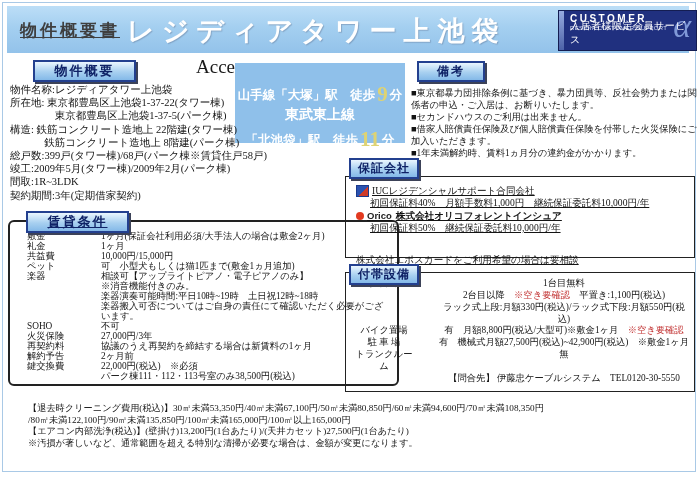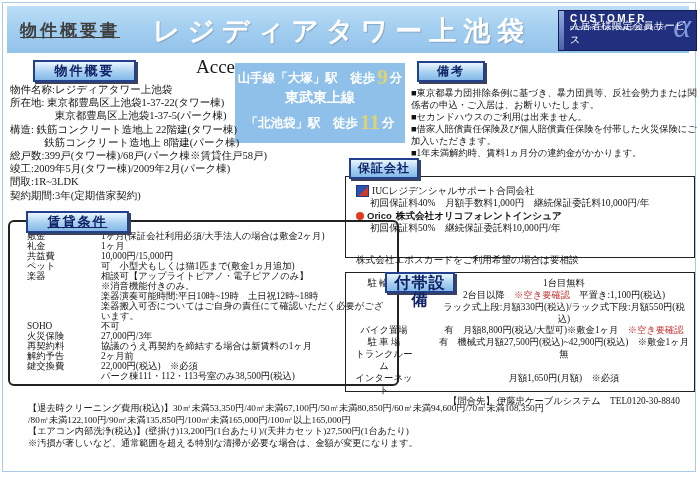--- a/index.html
+++ b/index.html
@@ -5,21 +5,21 @@
   html,body{margin:0;padding:0;}
   body{width:700px;height:484px;background:#fff;position:relative;overflow:hidden;
        font-family:"Liberation Serif","DejaVu Serif",serif;color:#141414;}
   .frame{position:absolute;left:2px;top:2px;width:692px;height:468px;
          border:1px solid #a9c9e6;pointer-events:none;}
   
   .header{position:absolute;left:7px;top:6px;width:682px;height:47px;
           background:linear-gradient(180deg,#bcdef7 0%,#a4cff0 45%,#93c2ea 100%);}
   .doc-label{position:absolute;left:13px;top:13px;font-size:17px;font-weight:bold;
              color:#3f3f3f;text-decoration:underline;letter-spacing:3px;}
-  .main-title{position:absolute;left:120px;top:7px;width:430px;text-align:center;
+  .main-title{position:absolute;left:120px;top:7px;width:430px;
               font-size:27px;font-weight:bold;color:#fff;letter-spacing:7px;white-space:nowrap;
               text-shadow:1px 1px 1px rgba(100,120,150,.45);}
   .brand{position:absolute;left:551px;top:4px;width:137px;height:39px;background:#20307f;
          border:1px solid #141d52;font-family:"Liberation Sans",sans-serif;}
   .brand-stripe{position:absolute;left:0;top:0;bottom:0;width:5px;
                 background:linear-gradient(180deg,#96abdf,#4c62a8);}
   .brand-name{position:absolute;left:11px;top:2px;font-size:10px;letter-spacing:2.5px;
               color:#fff;font-weight:bold;}
   .brand-sub{position:absolute;left:11px;top:14px;font-size:6px;color:#d6ddf2;letter-spacing:.3px;}
   .brand-alpha{position:absolute;right:5px;top:-4px;font-size:34px;font-style:italic;
@@ -27,44 +27,44 @@
   .brand-tagline{position:absolute;left:11px;bottom:3px;font-size:10px;color:#fff;
                  font-weight:normal;letter-spacing:.5px;}
   
   .tag{position:absolute;border:2px solid #23408f;color:#0f2266;font-weight:bold;text-align:center;
        background:linear-gradient(180deg,#eaf6fe 0%,#a8d0f0 55%,#84b9e8 100%);
        box-shadow:2px 2px 0 #3c4258;font-family:"Liberation Sans",sans-serif;}
   .tag-overview{left:33px;top:60px;width:99px;height:18px;font-size:13px;line-height:18px;letter-spacing:2px;}
   .tag-rental{left:26px;top:211px;width:99px;height:18px;font-size:13px;line-height:18px;letter-spacing:2px;text-decoration:underline;}
   .tag-remarks{left:417px;top:61px;width:64px;height:17px;font-size:12px;line-height:17px;letter-spacing:2px;}
   .tag-guarantor{left:349px;top:158px;width:66px;height:17px;font-size:12px;line-height:17px;letter-spacing:1px;}
-  .tag-facilities{left:349px;top:272px;width:66px;height:17px;font-size:16px;line-height:17px;letter-spacing:1px;margin-left:36px;}
+  .tag-facilities{left:349px;top:264px;width:66px;height:17px;font-size:12px;line-height:17px;letter-spacing:1px;}
   
   .access-heading{position:absolute;left:196px;top:56px;font-size:19px;color:#1a1a1a;}
   .access-box{position:absolute;left:235px;top:63px;width:170px;height:80px;background:#8fc0ea;
               color:#fff;font-weight:bold;text-align:center;font-family:"Liberation Sans",sans-serif;}
-  .a-line1{margin-top:0;font-size:12.5px;}
+  .a-line1{margin-top:17px;font-size:12.5px;}
   .a-line2{font-size:14px;margin-top:1px;}
   .a-line3{font-size:12.5px;margin-top:1px;}
   .a-num{font-size:21px;color:#ded374;padding:0 2px;position:relative;top:2px;
          font-family:"Liberation Serif",serif;}
   
   .overview-list{position:absolute;left:10px;top:83px;width:392px;font-size:10.5px;
                  line-height:13.2px;color:#141414;}
   
   .rental-box{position:absolute;left:8px;top:220px;width:387px;height:162px;
               border:2px solid #222;border-radius:6px;}
   .rental-rows{position:absolute;left:17px;top:9px;right:5px;font-size:9.3px;line-height:10px;}
   .r-row{display:flex;}
   .r-label{width:74px;flex-shrink:0;}
   .r-val{flex:1;}
   
   .remarks-list{position:absolute;left:411px;top:87px;width:286px;font-size:9.3px;line-height:12.1px;}
   
-  .guarantor-box{position:absolute;left:345px;top:176px;width:348px;height:80px;border:1px solid #222;}
+  .guarantor-box{position:absolute;left:345px;top:176px;width:348px;height:80px;border:1px solid #222;text-decoration:underline;}
   .g-content{padding:8px 6px 0 10px;font-size:9.6px;line-height:12.3px;}
   .g-co{display:flex;align-items:center;}
   .iuc-icon{display:inline-block;width:11px;height:10px;margin-right:3px;border:1px solid #1a3a8c;
             background:linear-gradient(135deg,#2a52b0 55%,#cf3a28 55%);}
   .orico-dot{display:inline-block;width:8px;height:8px;border-radius:50%;background:#e23a20;
              margin-right:3px;flex-shrink:0;}
   .orico-word{font-family:"Liberation Sans",sans-serif;font-weight:bold;font-size:9.5px;
               margin-right:4px;color:#222;}
   .g-co2-name{font-weight:bold;}
   .g-indent{padding-left:14px;}
@@ -229,26 +229,22 @@
       </div>
     <div class="f-row">
         <span class="f-label">駐 車 場</span>
         <span class="f-val"><span>有　機械式月額27,500円(税込)~42,900円(税込)　※敷金1ヶ月</span><span class="red"></span><span></span></span>
       </div>
     <div class="f-row">
         <span class="f-label">トランクルーム</span>
         <span class="f-val"><span>無</span><span class="red"></span><span></span></span>
       </div>
     <div class="f-row">
-        <span class="f-label">インターネット</span>
-        <span class="f-val"><span>月額1,650円(月額)　※必須</span><span class="red"></span><span></span></span>
-      </div>
-    <div class="f-row">
         <span class="f-label"></span>
-        <span class="f-val"><span>【問合先】 伊藤忠ケーブルシステム　TEL0120-30-8840</span><span class="red"></span><span></span></span>
+        <span class="f-val"><span>【問合先】 伊藤忠ケーブルシステム　TEL0120-30-5550</span><span class="red"></span><span></span></span>
       </div>
   </div>
 </div>
 <div class="tag tag-facilities">付帯設備</div>
 
 <div class="footnotes">
   <div>【退去時クリーニング費用(税込)】30㎡未満53,350円/40㎡未満67,100円/50㎡未満80,850円/60㎡未満94,600円/70㎡未満108,350円</div>
   <div>/80㎡未満122,100円/90㎡未満135,850円/100㎡未満165,000円/100㎡以上165,000円</div>
   <div>【エアコン内部洗浄(税込)】(壁掛け)13,200円(1台あたり)/(天井カセット)27,500円(1台あたり)</div>
   <div>※汚損が著しいなど、通常範囲を超える特別な清掃が必要な場合は、金額が変更になります。</div>

